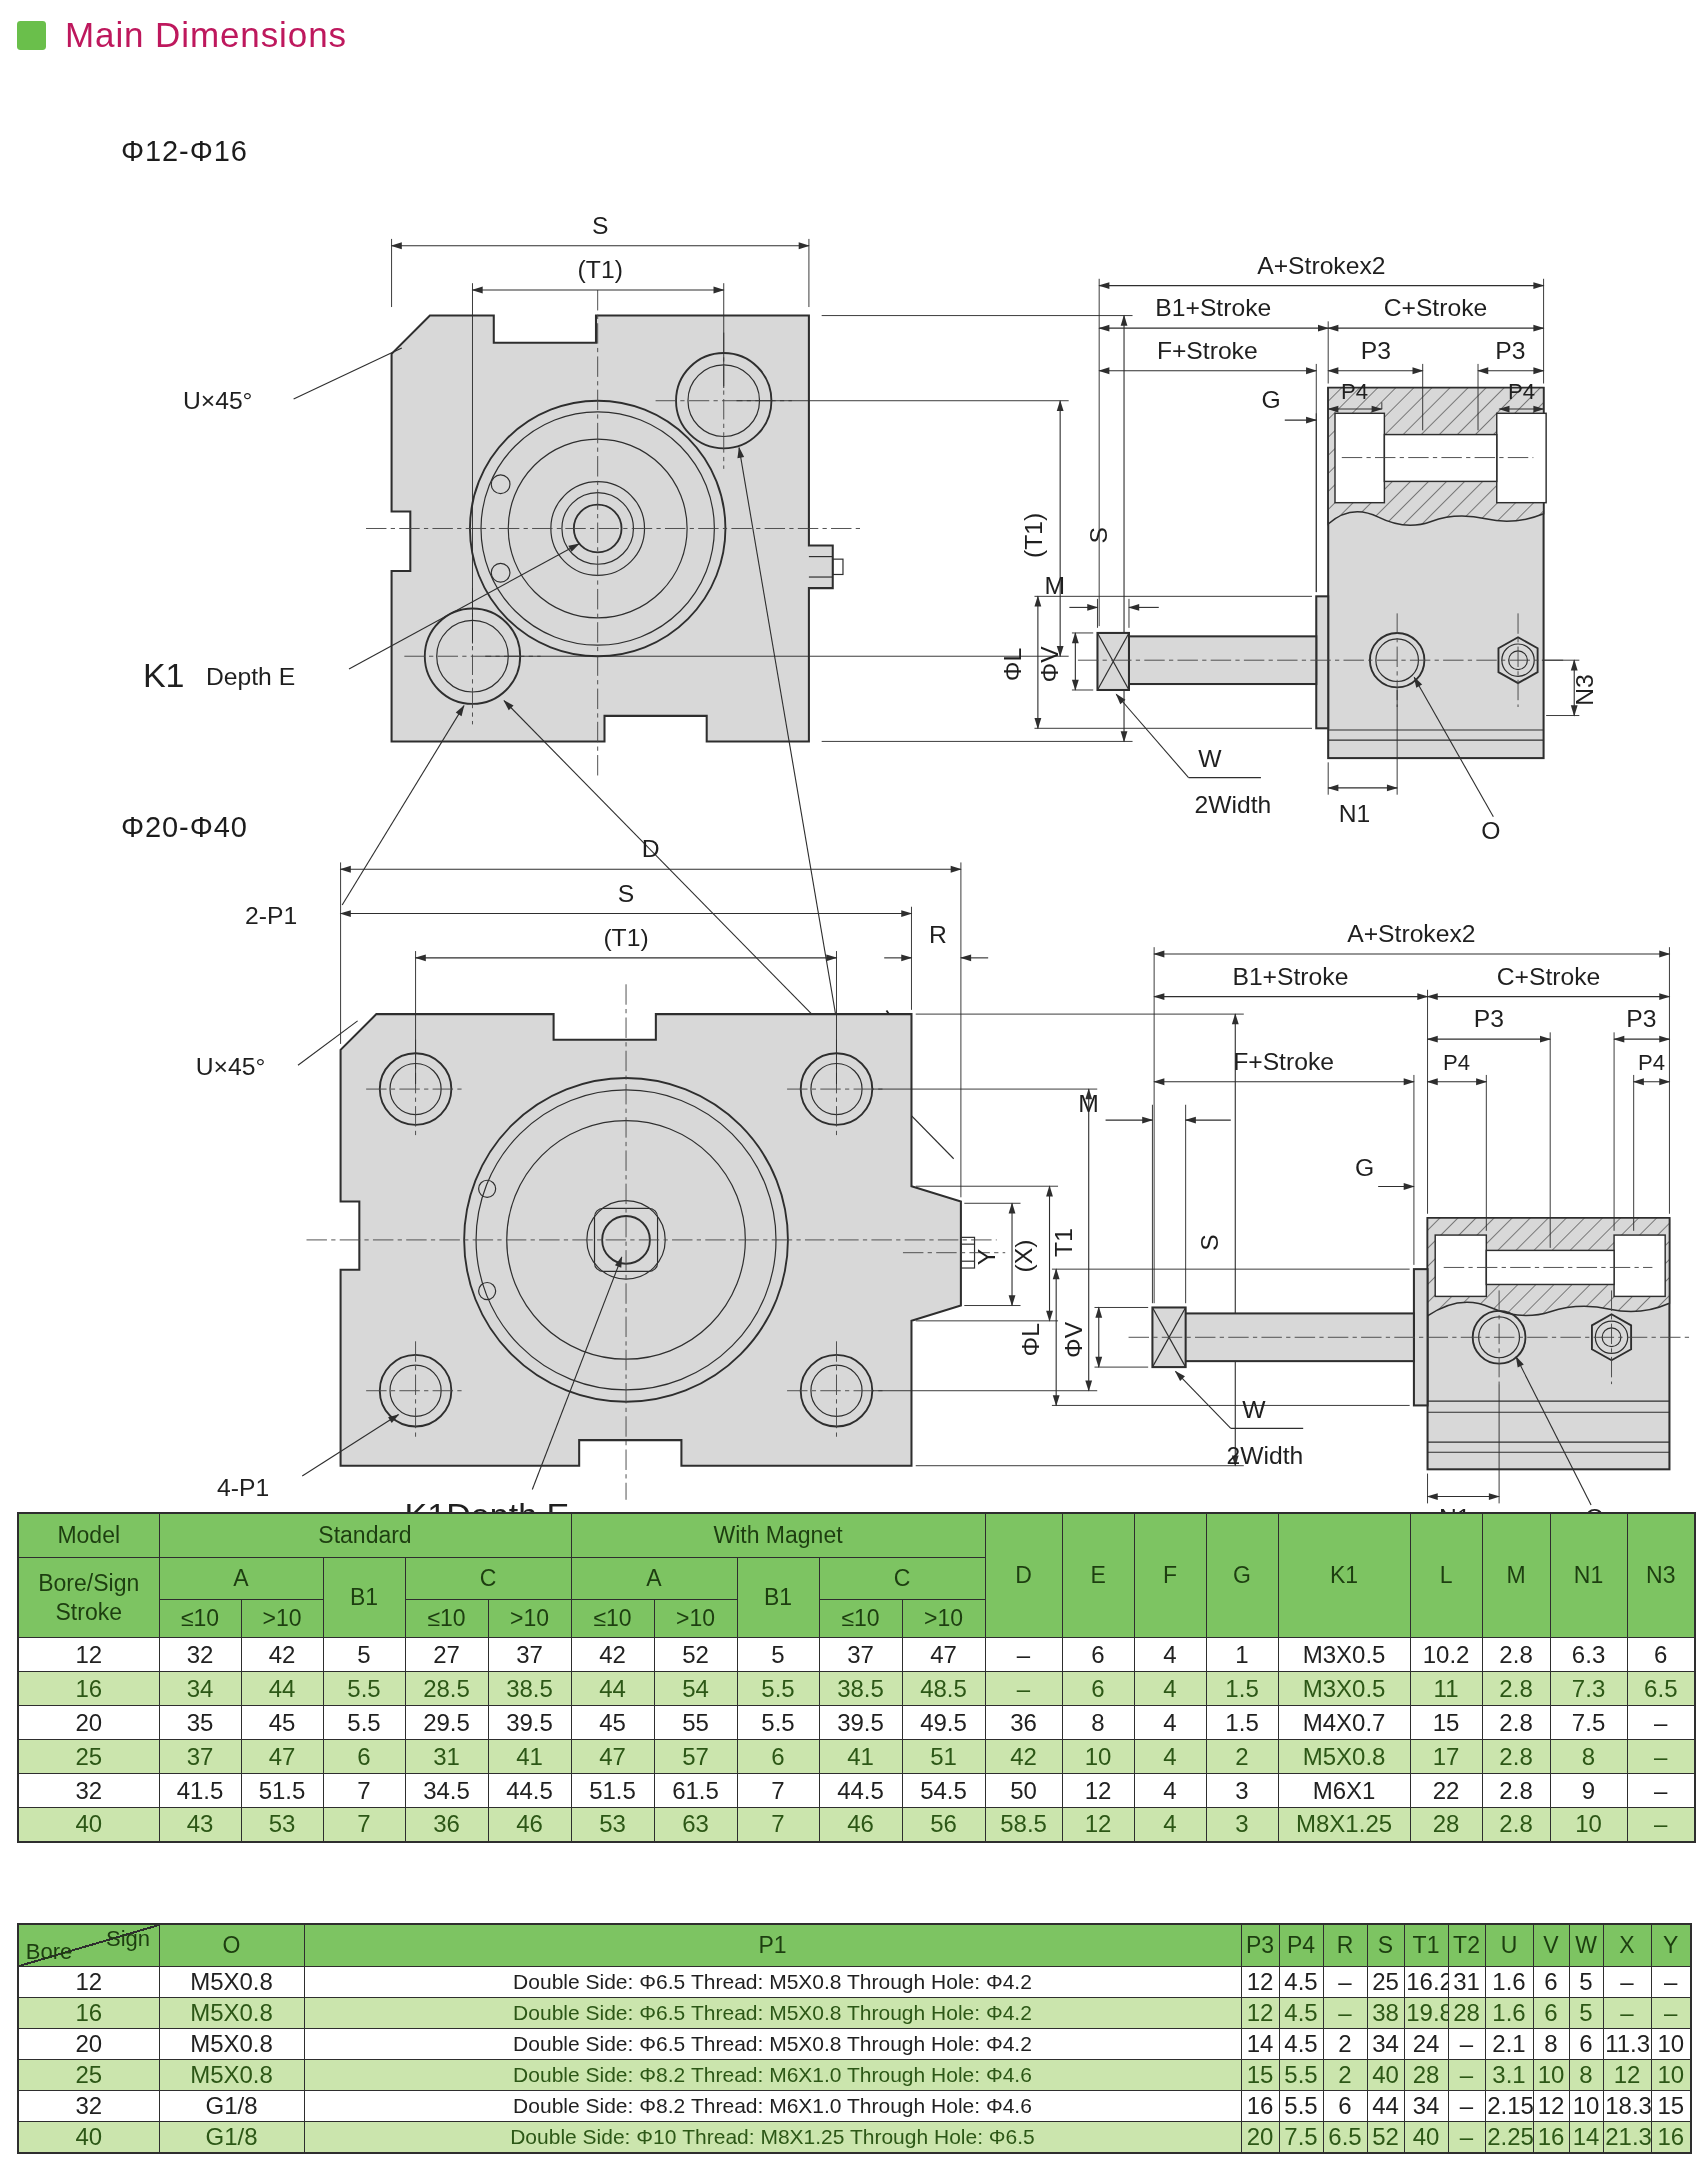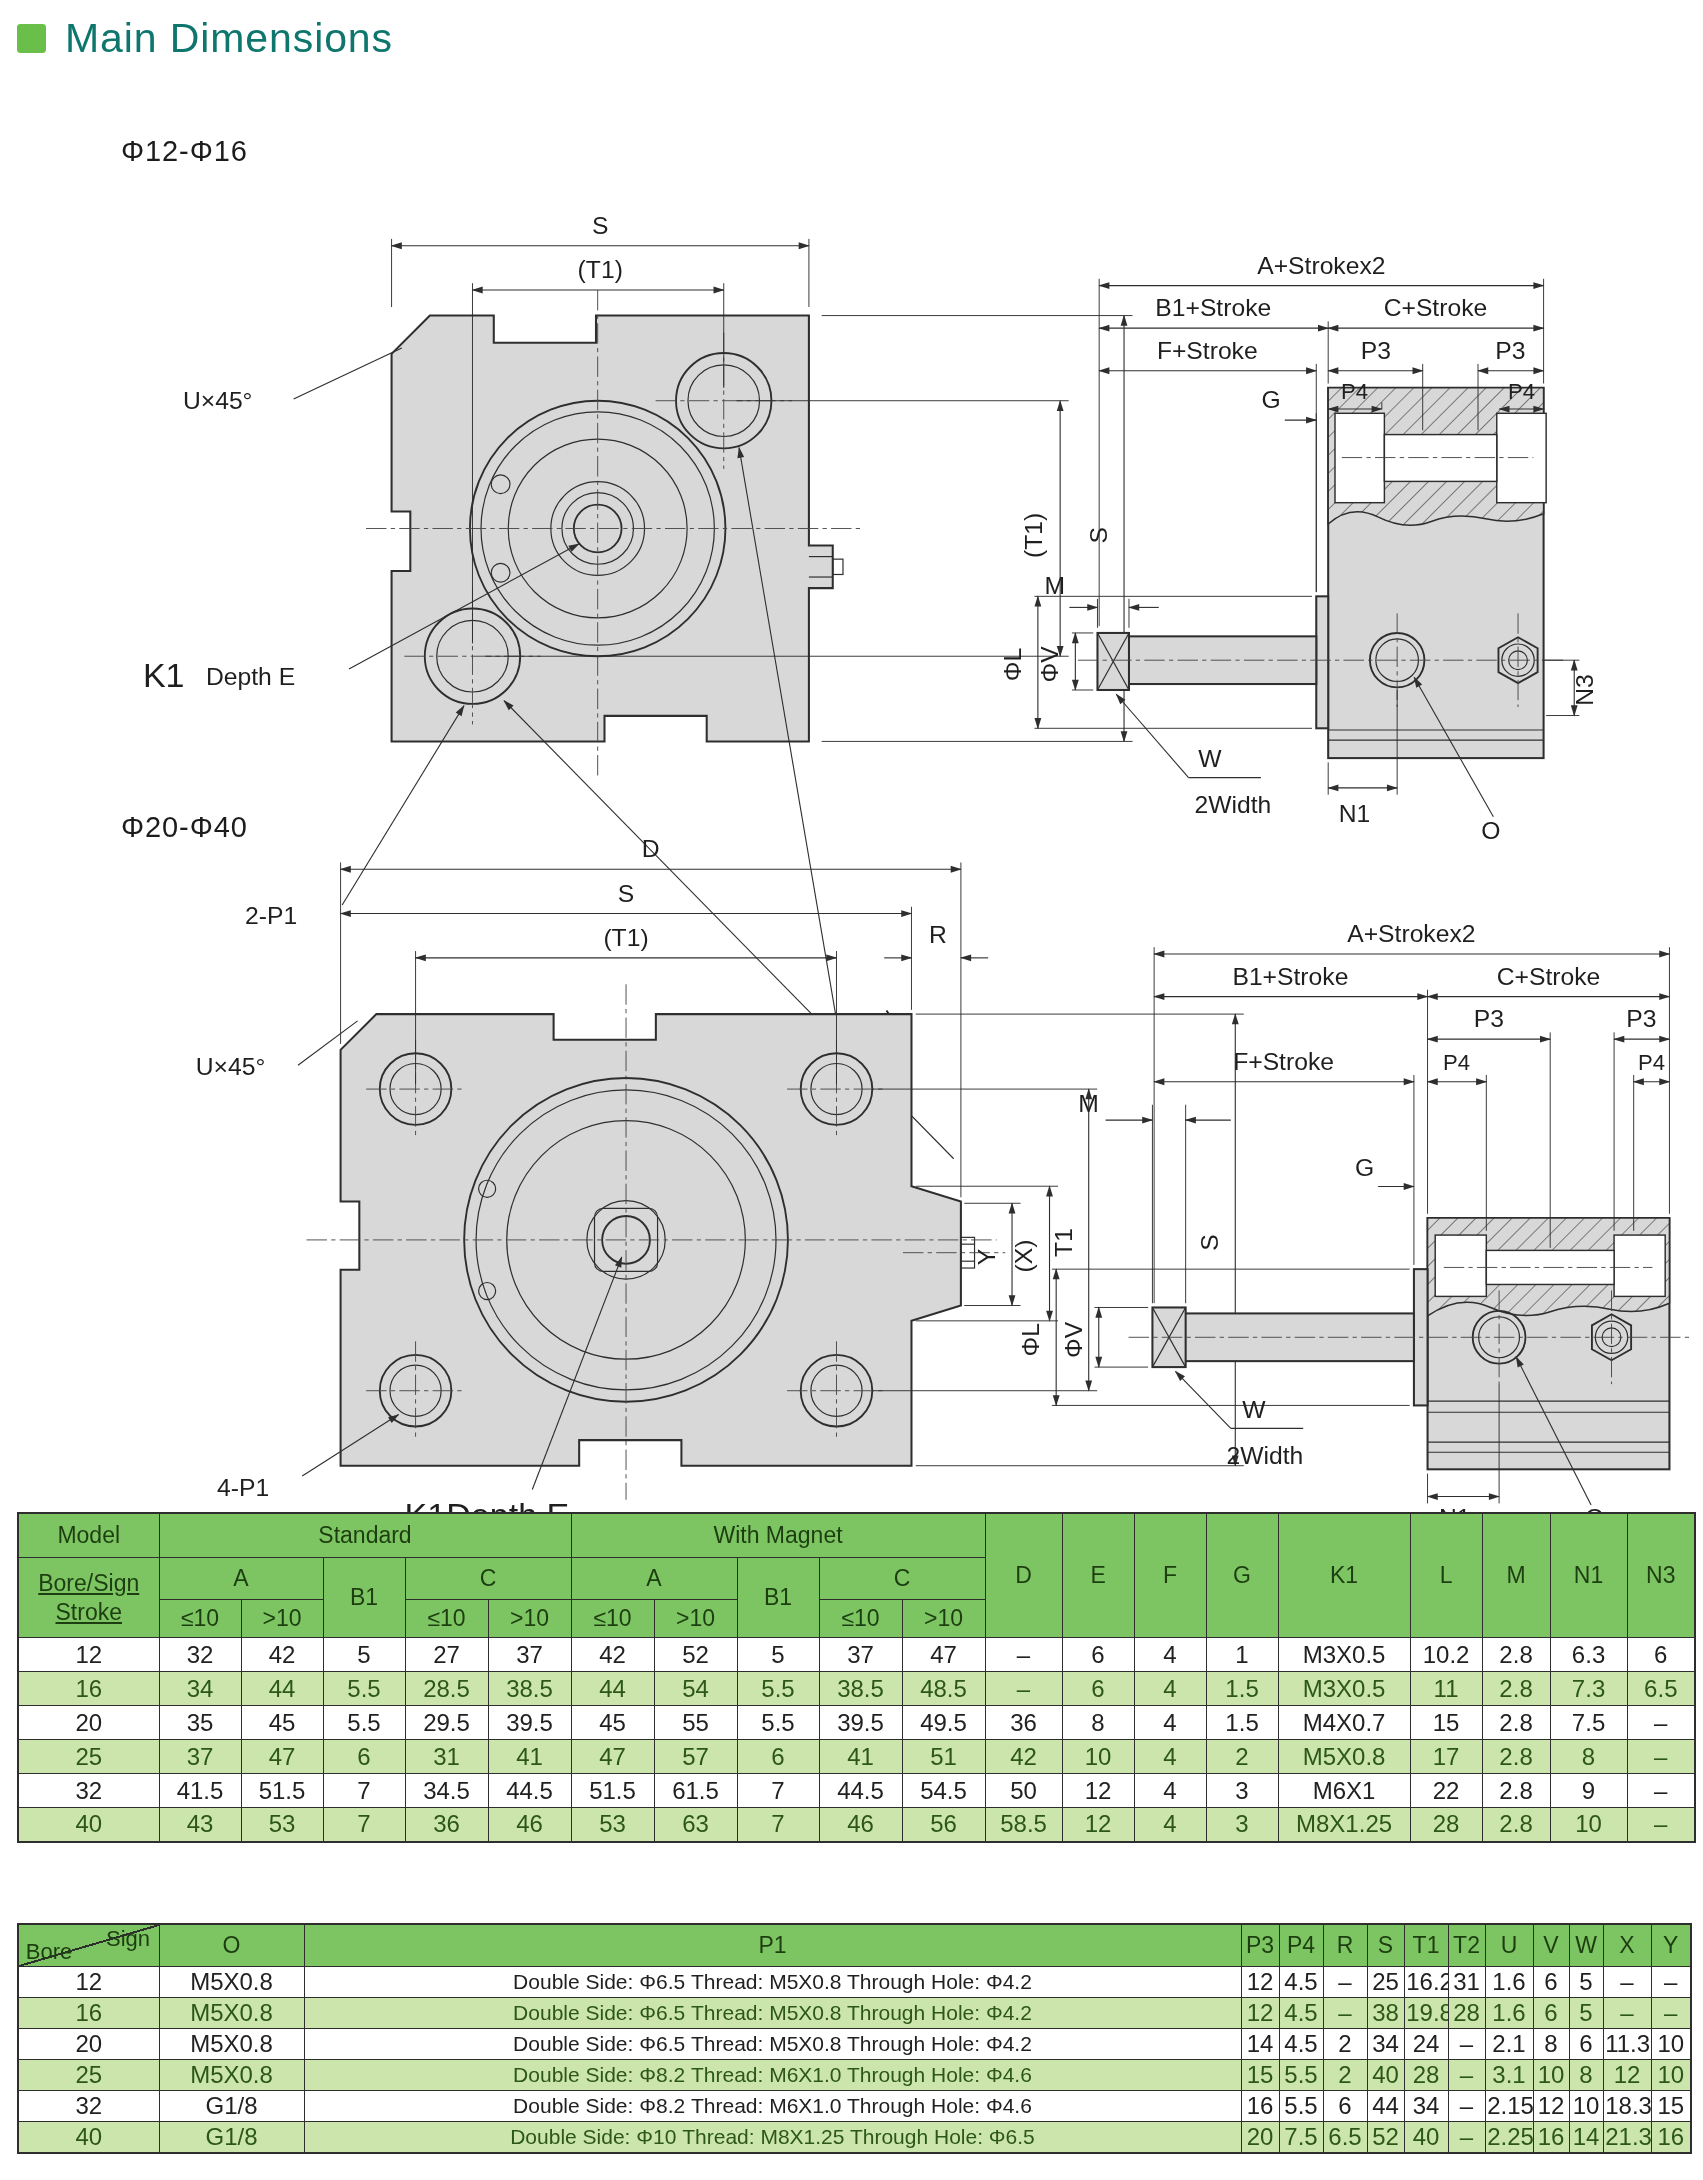--- a/index.html
+++ b/index.html
@@ -1,21 +1,21 @@
 <!DOCTYPE html>
 <html style="font-size:13.6px"><head>
 <meta charset="utf-8">
 <style>
   html,body{margin:0;padding:0;background:#e8e8e8;}
   .page{position:relative;width:1704px;height:2181px;background:#ffffff;overflow:hidden;
         font-family:"Liberation Sans",sans-serif;color:#1e1e1e;}
   
   .titlebar{position:absolute;left:17px;top:15.3px;display:flex;align-items:center;}
   .accent{width:29px;height:29px;background:#6abf4b;border-radius:3.4px;display:inline-block;}
-  .t1{font-size:41px;letter-spacing:0.9px;color:#0f766e;margin-left:19px;}
+  .t1{font-size:35px;letter-spacing:0.9px;color:#be185d;margin-left:19px;}
   .t2{font-size:35px;letter-spacing:1.7px;color:#161616;margin-left:68px;word-spacing:6.8px;}
   .seclabel{position:absolute;font-size:29px;color:#1c1c1c;letter-spacing:0.9px;margin-left:36px;}
   #sec1{left:85px;top:135px;}
   #sec2{left:85px;top:811px;}
   
   svg{position:absolute;overflow:visible;}
   svg text{font-family:"Liberation Sans",sans-serif;fill:#1f1f1f;font-size:29px;}
   text.sm{font-size:26px;}
   text.big{font-size:40px;}
   .fB{fill:#d8d8d8;stroke:#2e2e2e;stroke-width:2.4;stroke-linejoin:miter;}
@@ -38,21 +38,21 @@
   #dim-table tbody tr{height:34px;}
   #port-table thead tr th{height:41px;}
   #port-table tbody tr{height:31px;}
   #port-table td:nth-child(3){font-size:21px;}
   tr.row-white td{background:#ffffff;}
   tr.row-green td{background:#cbe5ad;color:#2c5716;}
   .diag{position:relative;background-color:#7dc462;
         background-image:linear-gradient(to bottom right,transparent calc(50% - 1px),#2e2e2e calc(50% - 1px),#2e2e2e calc(50% + 1px),transparent calc(50% + 1px));}
   .diag .sign{position:absolute;top:0.9px;right:8.5px;font-size:22px;margin-left:12px;}
   .diag .bore{position:absolute;bottom:0.9px;left:6.8px;font-size:22px;}
-  .two-line{line-height:1.25;text-decoration:underline;}
+  .two-line{line-height:1.25;}
 </style>
 </head>
 <body>
 
 <div class="page">
 
   <div class="titlebar">
     <span class="accent"></span>
     <span class="t1">Main Dimensions</span>
   </div>

